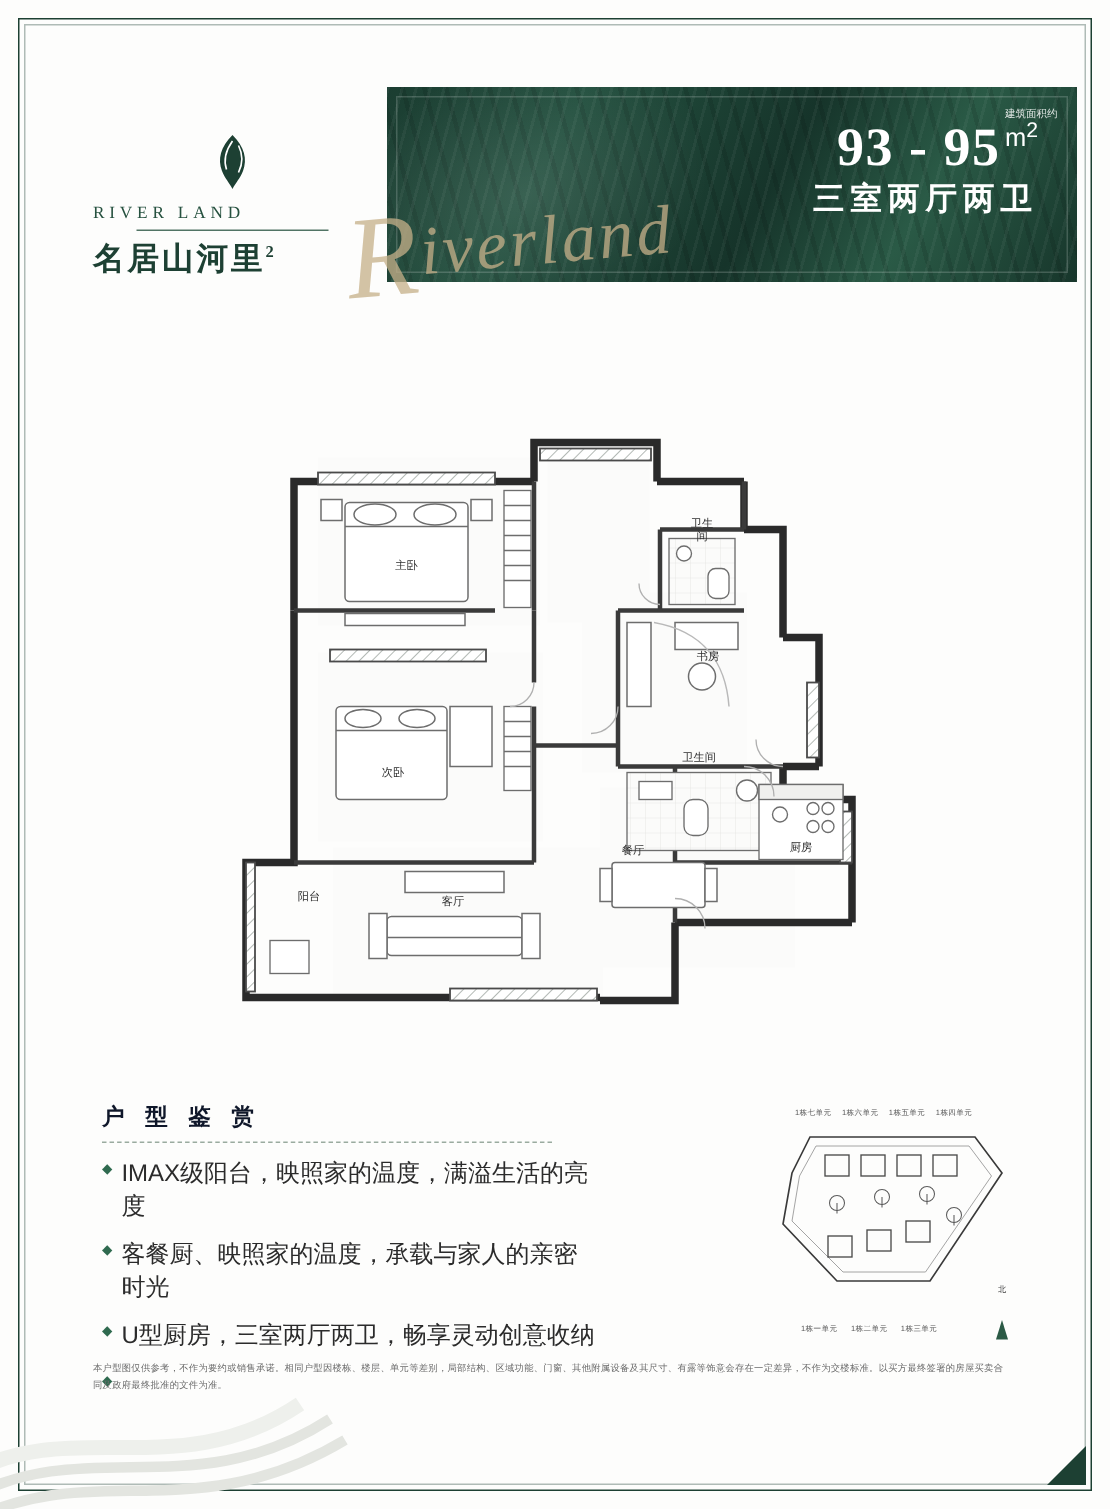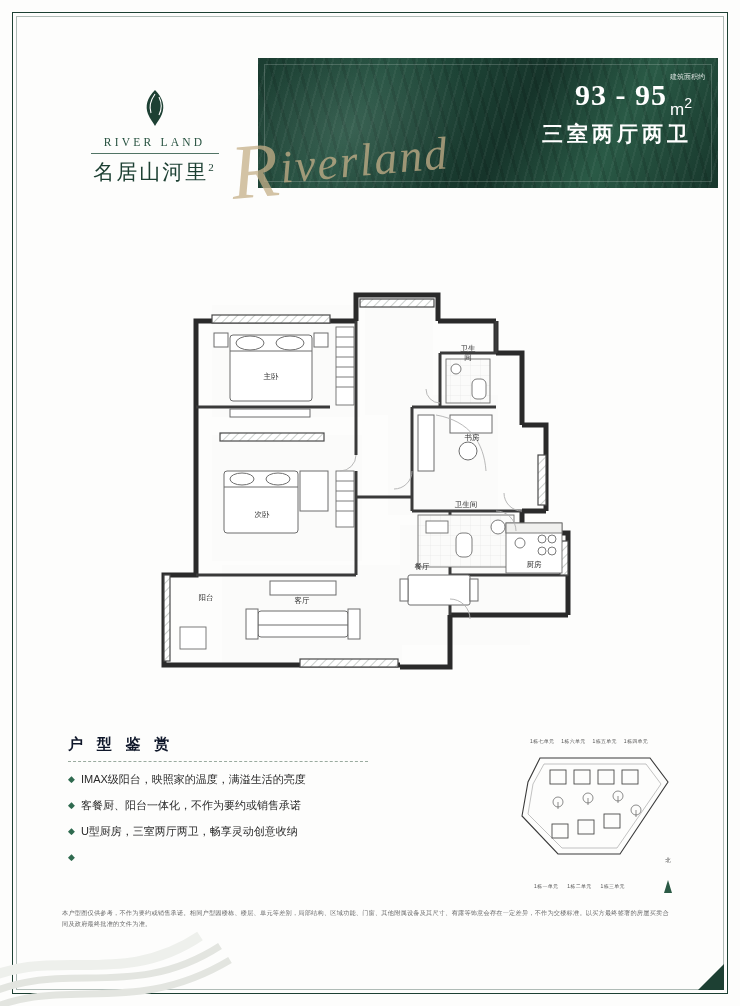--- a/index.html
+++ b/index.html
@@ -45,27 +45,27 @@
     transform:rotate(-18deg);
   }
   .hb-inner{
     position:absolute;inset:6px;border:1px solid rgba(255,255,255,0.18);
     pointer-events:none;
   }
   .hb-text{
     position:absolute;right:26px;top:22px;text-align:right;color:#fff;z-index:3;
   }
   .hb-area{
-    font-size:30px;font-weight:700;letter-spacing:1px;line-height:1;
+    font-size:36px;font-weight:700;letter-spacing:1px;line-height:1;
     font-family:"Liberation Serif", serif;
     display:inline-block;
   }
   .hb-unit{
     display:inline-block;vertical-align:top;margin-left:3px;
-    font-size:17px;font-weight:400;line-height:1;padding-top:16px;position:relative;
+    font-size:17px;font-weight:400;line-height:1;padding-top:0;position:relative;
   }
   .hb-unit .sup{position:absolute;top:-7px;left:0;font-size:7px;letter-spacing:0;white-space:nowrap;opacity:.85;}
   .hb-sub{
     margin-top:2px;font-size:21px;letter-spacing:4px;font-weight:600;
   }
 
   
   .script-word{
     position:absolute;left:232px;top:132px;width:300px;height:95px;
     font-family:"Liberation Serif", serif;
@@ -75,34 +75,34 @@
     opacity:.75;
     letter-spacing:2px;
     transform:rotate(-5deg);
     white-space:nowrap;
     z-index:4;
   }
   .script-word .cap{font-size:78px;line-height:0;position:relative;top:12px;}
 
   
   .logo{
-    position:absolute;left:62px;top:88px;width:185px;text-align:center;color:#1d4033;
+    position:absolute;left:62px;top:88px;width:185px;color:#1d4033;
   }
   .logo-mark{
     height:42px;display:flex;align-items:center;justify-content:center;
   }
   .logo-en{
     margin-top:6px;font-size:11.5px;letter-spacing:3.2px;color:#26513f;
     font-family:"Liberation Serif", serif;
   }
   .logo-rule{
     width:128px;height:1px;background:#26513f;margin:5px auto 4px;opacity:.8;
   }
   .logo-cn{
-    font-size:21px;letter-spacing:2px;color:#1d4033;font-weight:400;
+    font-size:21px;letter-spacing:2px;color:#1d4033;font-weight:700;
     font-family:"Liberation Serif", serif;
   }
   .logo-cn sup{font-size:11px;}
 
   
   .plan{
     position:absolute;left:150px;top:275px;width:440px;height:420px;
   }
   .plan svg{display:block;}
 
@@ -117,21 +117,21 @@
   .feat-dash{
     margin:7px 0 10px;border-top:1px dashed #9aab9f;width:300px;
   }
   .feat-item{
     display:flex;align-items:flex-start;margin-bottom:11px;
   }
   .feat-bullet{
     color:#2f6a4f;font-size:9px;margin-right:6px;margin-top:3px;line-height:1;
   }
   .feat-text{
-    font-size:11px;color:#2b2b2b;line-height:1.35;
+    font-size:16px;color:#2b2b2b;line-height:1.35;
   }
 
   
   .siteplan{
     position:absolute;left:500px;top:740px;width:185px;height:145px;
   }
   .sp-legend-top{
     position:absolute;left:30px;top:-2px;font-size:5px;color:#555;letter-spacing:.3px;
     display:flex;gap:7px;
   }
@@ -367,21 +367,21 @@
   <div class="features">
     <div class="feat-title">户 型 鉴 赏</div>
     <div class="feat-dash"></div>
 
     <div class="feat-item">
       <span class="feat-bullet">◆</span>
       <span class="feat-text">IMAX级阳台，映照家的温度，满溢生活的亮度</span>
     </div>
     <div class="feat-item">
       <span class="feat-bullet">◆</span>
-      <span class="feat-text">客餐厨、阳台一体化，不作为要约或销售承诺</span>
+      <span class="feat-text">客餐厨、映照家的温度，承载与家人的亲密时光</span>
     </div>
     <div class="feat-item">
       <span class="feat-bullet">◆</span>
       <span class="feat-text">U型厨房，三室两厅两卫，畅享灵动创意收纳</span>
     </div>
     <div class="feat-item">
       <span class="feat-bullet">◆</span>
     </div>
   </div>
 

